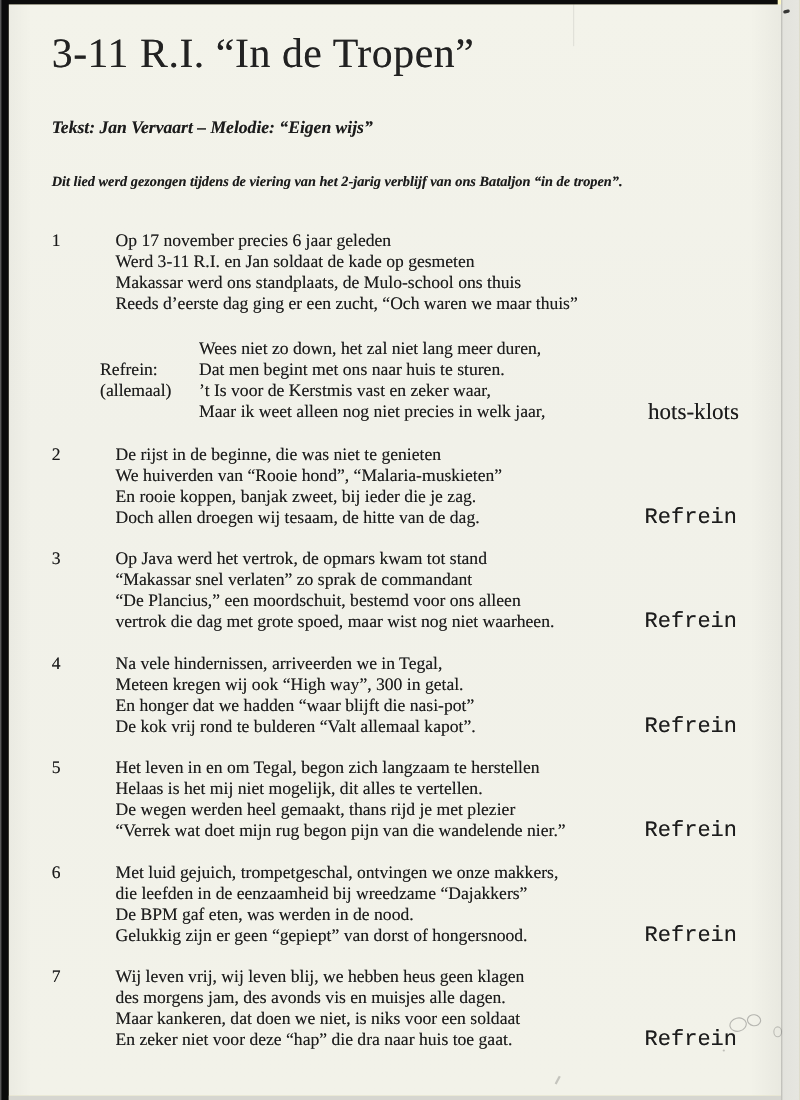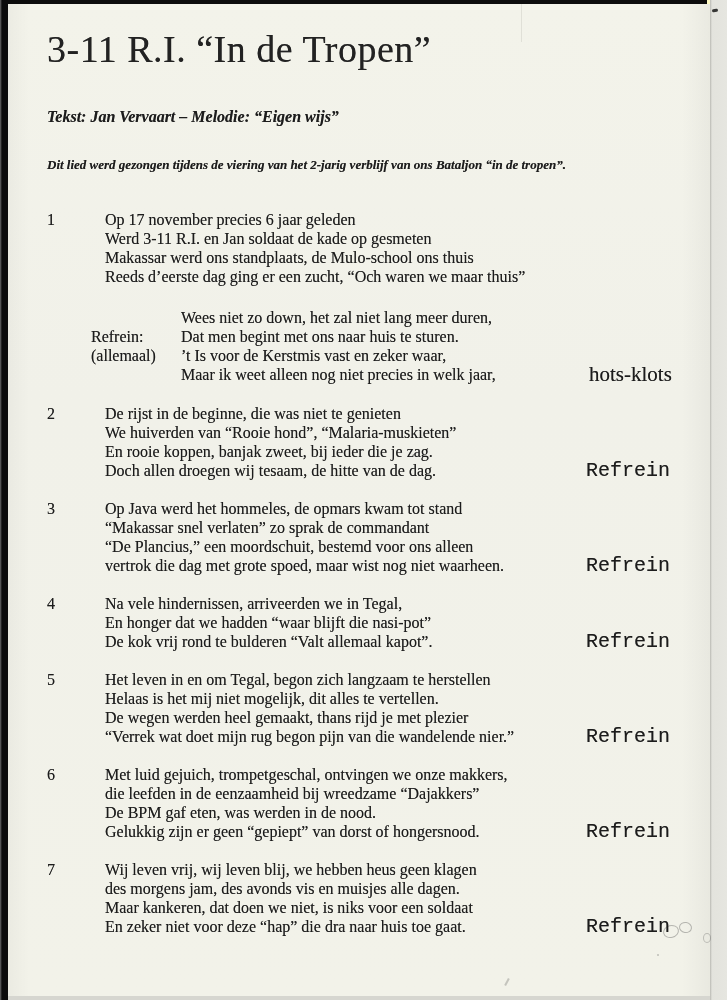--- a/index.html
+++ b/index.html
@@ -107,32 +107,33 @@
         <div class="line">We huiverden van “Rooie hond”, “Malaria-muskieten”</div>
         <div class="line">En rooie koppen, banjak zweet, bij ieder die je zag.</div>
         <div class="line">Doch allen droegen wij tesaam, de hitte van de dag.</div>
         <span class="refref">Refrein</span>
       </div>
     </div>
 
     <div class="verse">
       <div class="vnum">3</div>
       <div class="vbody">
-        <div class="line">Op Java werd het hommeles, de opmars kwam tot stand</div>
+        <div class="line">Op Java werd het vertrok, de opmars kwam tot stand</div>
         <div class="line">“Makassar snel verlaten” zo sprak de commandant</div>
         <div class="line">“De Plancius,” een moordschuit, bestemd voor ons alleen</div>
         <div class="line">vertrok die dag met grote spoed, maar wist nog niet waarheen.</div>
         <span class="refref">Refrein</span>
       </div>
     </div>
 
     <div class="verse">
       <div class="vnum">4</div>
       <div class="vbody">
         <div class="line">Na vele hindernissen, arriveerden we in Tegal,</div>
+        <div class="line">Meteen kregen wij ook “High way”, 300 in getal.</div>
         <div class="line">En honger dat we hadden “waar blijft die nasi-pot”</div>
         <div class="line">De kok vrij rond te bulderen “Valt allemaal kapot”.</div>
         <span class="refref">Refrein</span>
       </div>
     </div>
 
     <div class="verse">
       <div class="vnum">5</div>
       <div class="vbody">
         <div class="line">Het leven in en om Tegal, begon zich langzaam te herstellen</div>

